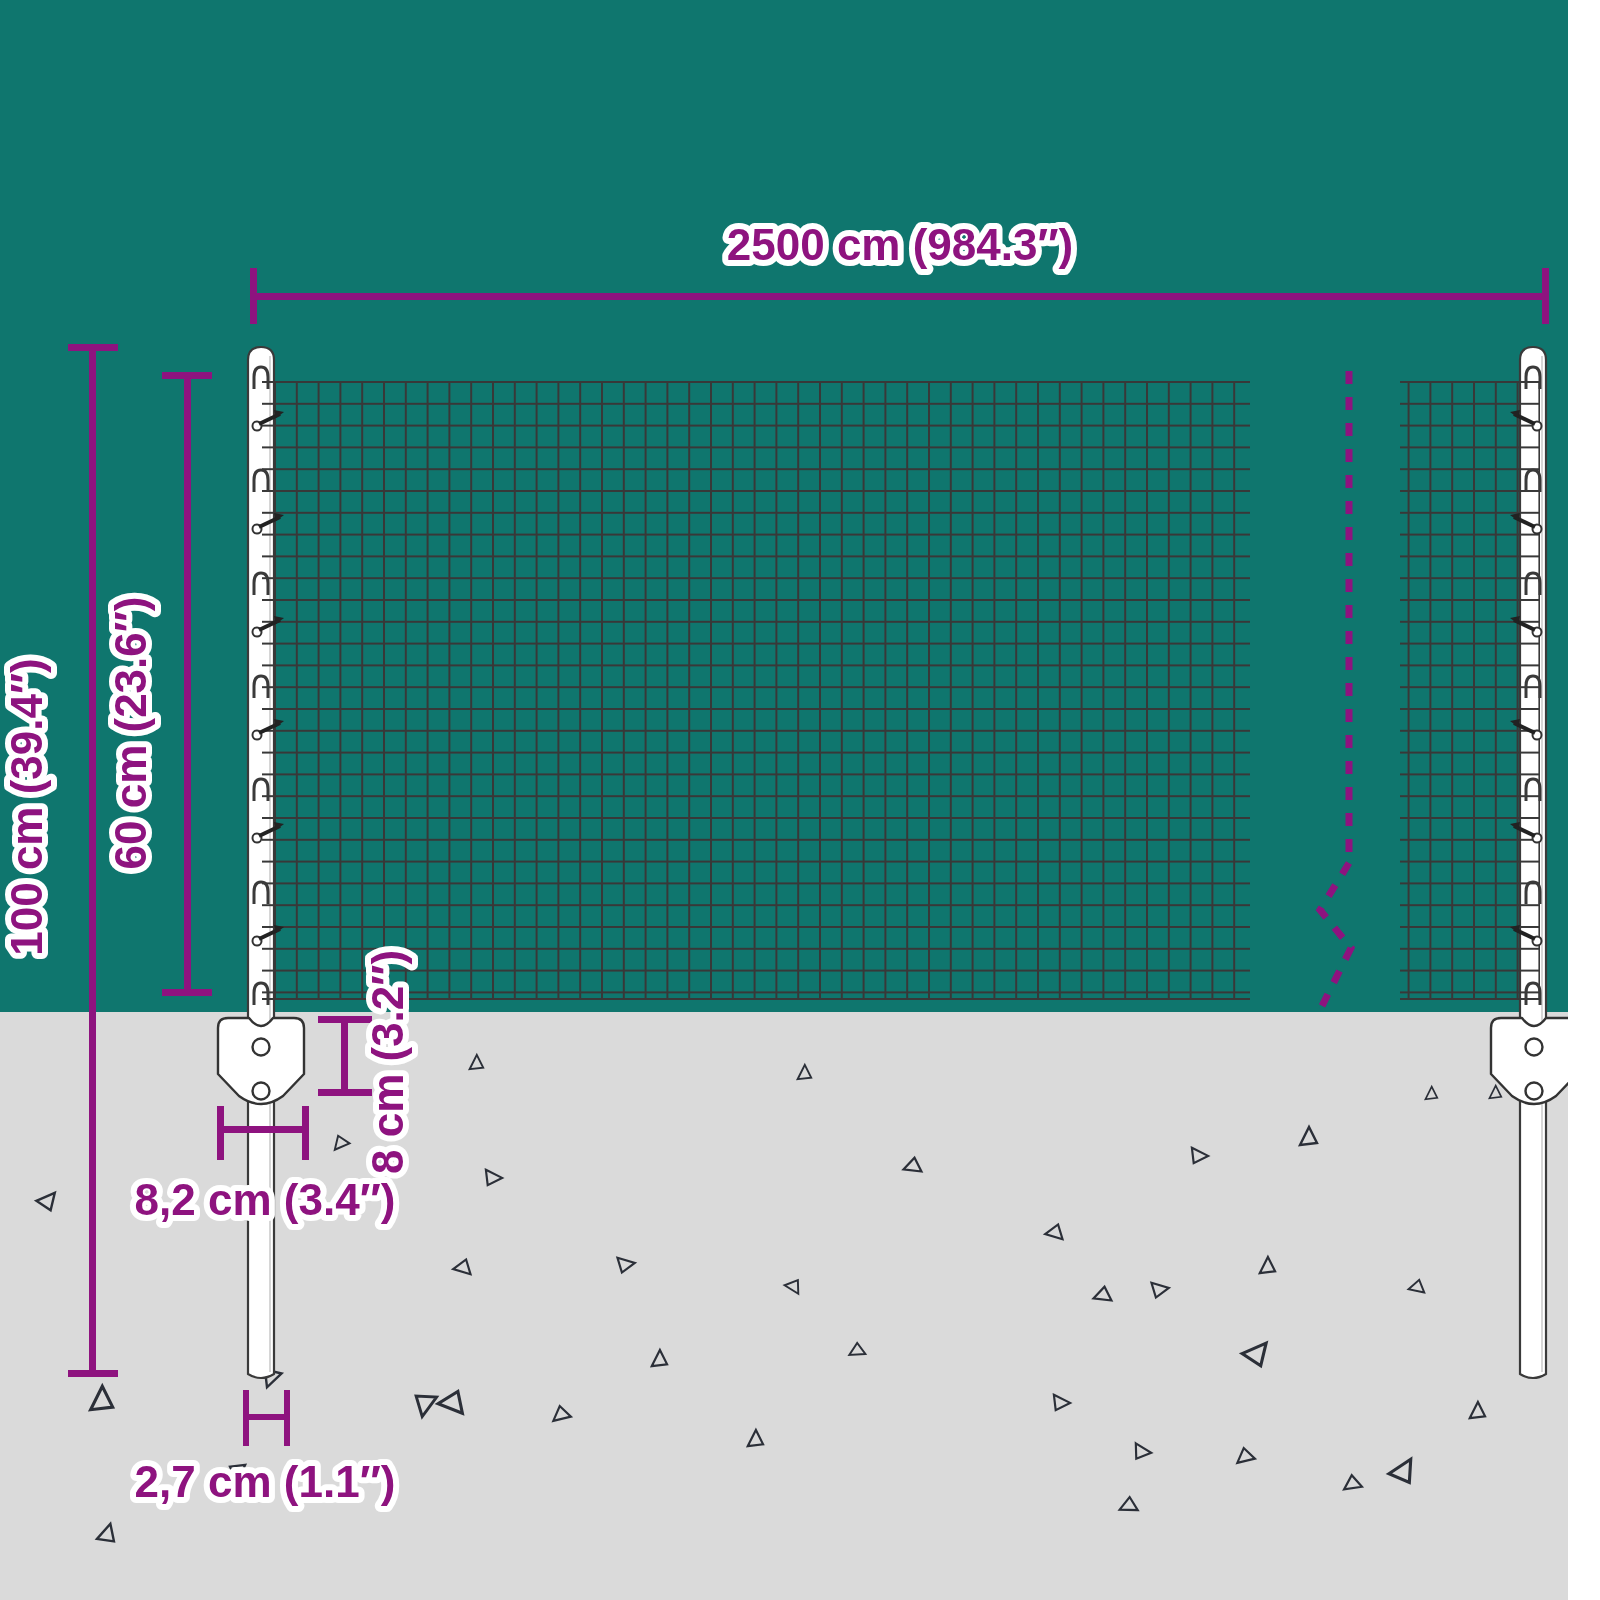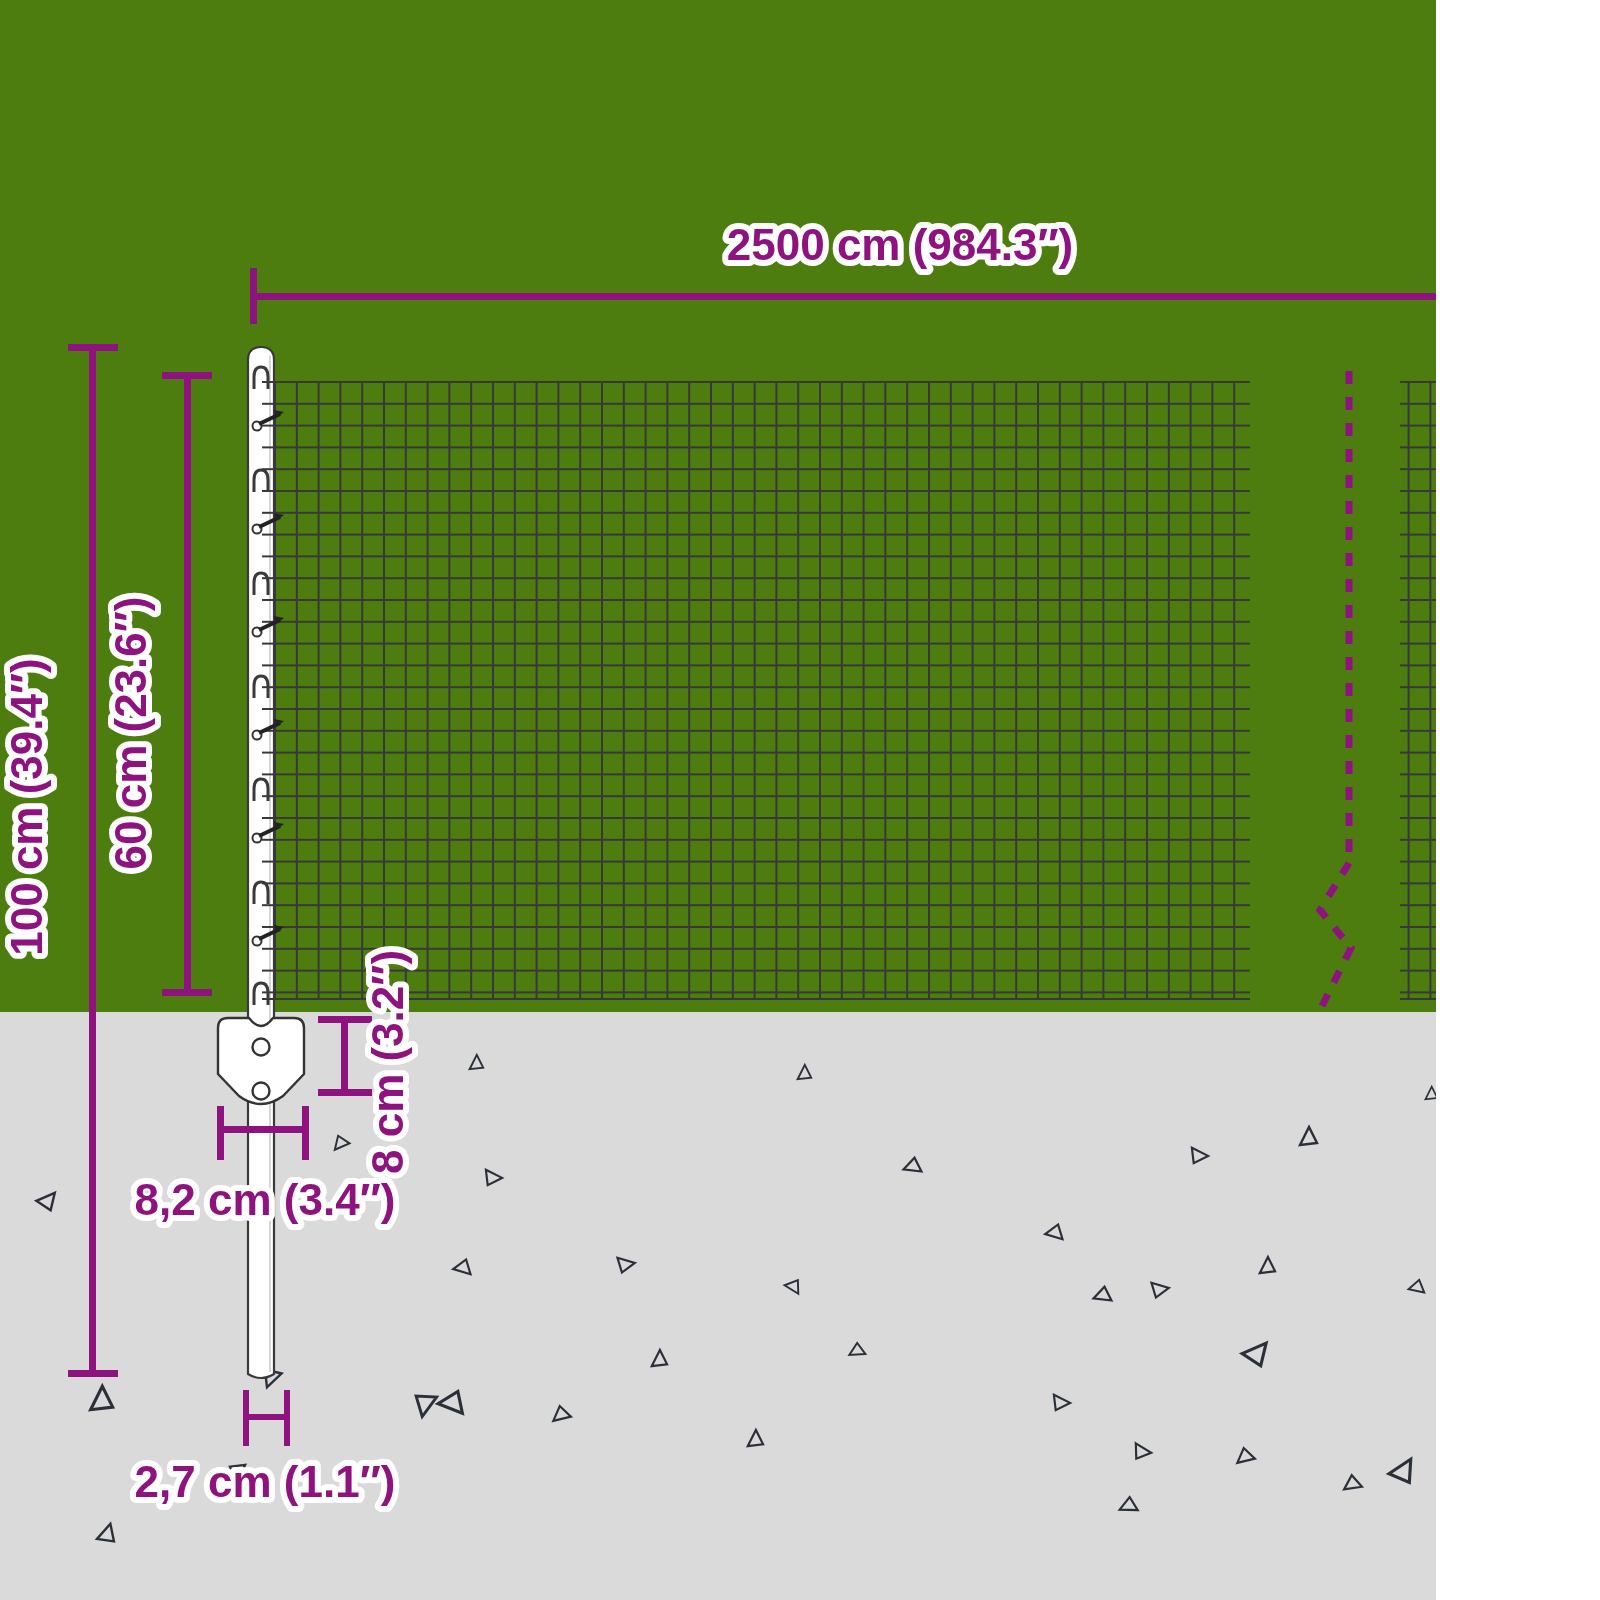--- a/index.html
+++ b/index.html
@@ -1,19 +1,19 @@
 <!DOCTYPE html>
 <html><head>
 <meta charset="utf-8">
 <style>
   html,body{margin:0;padding:0;background:#ffffff;}
   #stage{
     position:relative;
-    width:1436px;height:1600px;
-    background:#4d7c0f;
+    width:1568px;height:1600px;
+    background:#0f766e;
     overflow:hidden;
     font-family:"Liberation Sans","DejaVu Sans",sans-serif;
   }
   svg{display:block;}
   text.dim-label{
     font-family:"Liberation Sans","DejaVu Sans",sans-serif;
     font-weight:bold;
     font-size:44px;
     fill:#8e137f;
     stroke:#ffffff;

